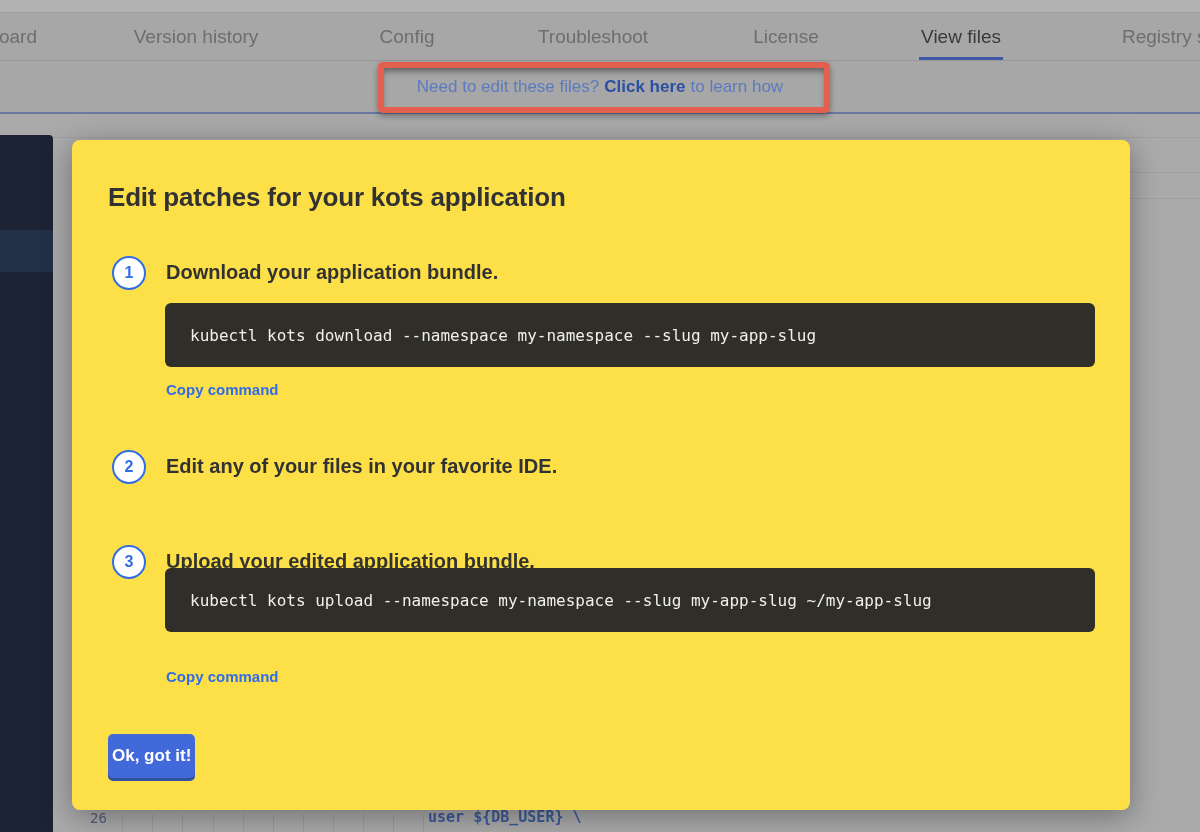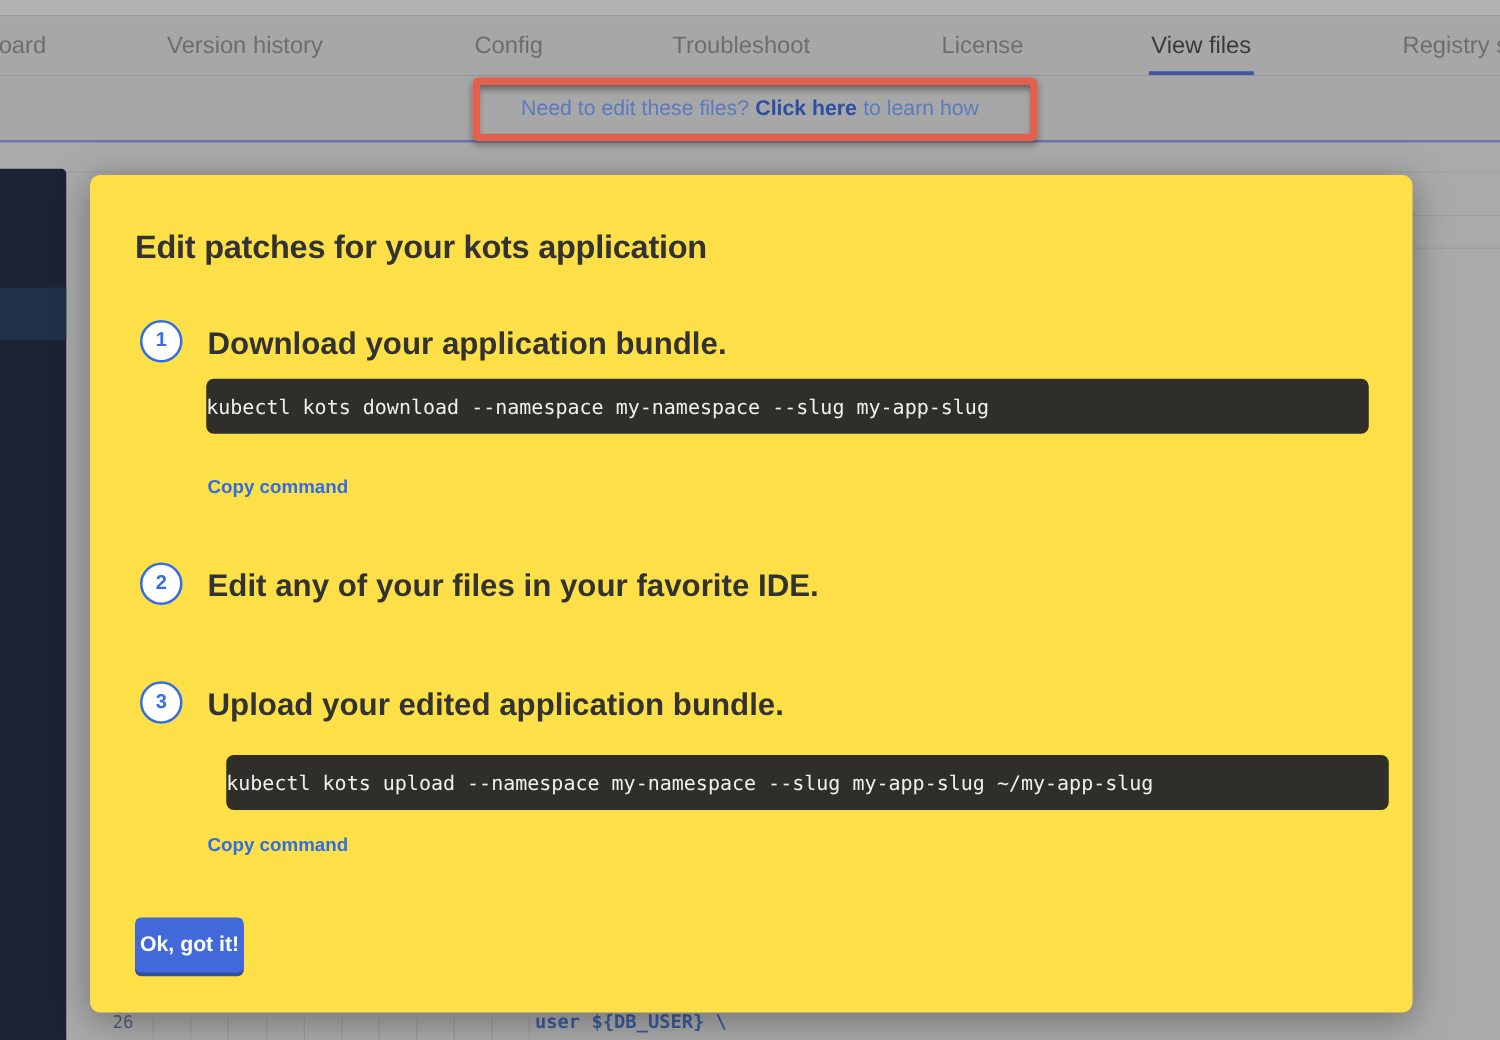--- a/index.html
+++ b/index.html
@@ -98,35 +98,35 @@
     position:absolute; left:40px; width:34px; height:34px;
     border:2px solid #326de6; border-radius:50%;
     display:flex; align-items:center; justify-content:center;
     font-size:16px; font-weight:bold; color:#326de6; background:#fff;
   }
   .badge-1 { top:116px; }
   .badge-2 { top:310px; }
   .badge-3 { top:405px; }
   .step-heading {
     position:absolute; left:94px;
-    font-size:25px; font-weight:bold; color:#323232;
+    font-size:20px; font-weight:bold; color:#323232;
   }
   .heading-1 { top:121px; }
   .heading-2 { top:315px; }
   .heading-3 { top:398px;margin-top:12px; }
   .code-block {
-    position:absolute; left:93px; width:930px; height:44px;
+    position:absolute; left:93px; width:930px; height:64px;
     background:#2f2e29; border-radius:6px;
-    display:flex; align-items:center; 
+    display:flex; align-items:center; padding-left:25px;
     font-family:"DejaVu Sans Mono", monospace; font-size:16px; color:#f0efe9;
     white-space:pre;
     text-align:right;
   }
   .code-block-1 { top:163px; }
-  .code-block-2 { top:464px;margin-left:16px; }
+  .code-block-2 { top:428px; }
   .copy-link {
     position:absolute; left:94px;
     font-size:15px; font-weight:bold; color:#326de6; cursor:pointer;
   }
   .copy-1 { top:241px; }
   .copy-2 { top:528px; }
   .ok-button {
     position:absolute; left:36px; top:594px;
     background:#4169d9; color:#ffffff; border:none; border-radius:5px;
     padding:12px 4px; font-family:inherit;

